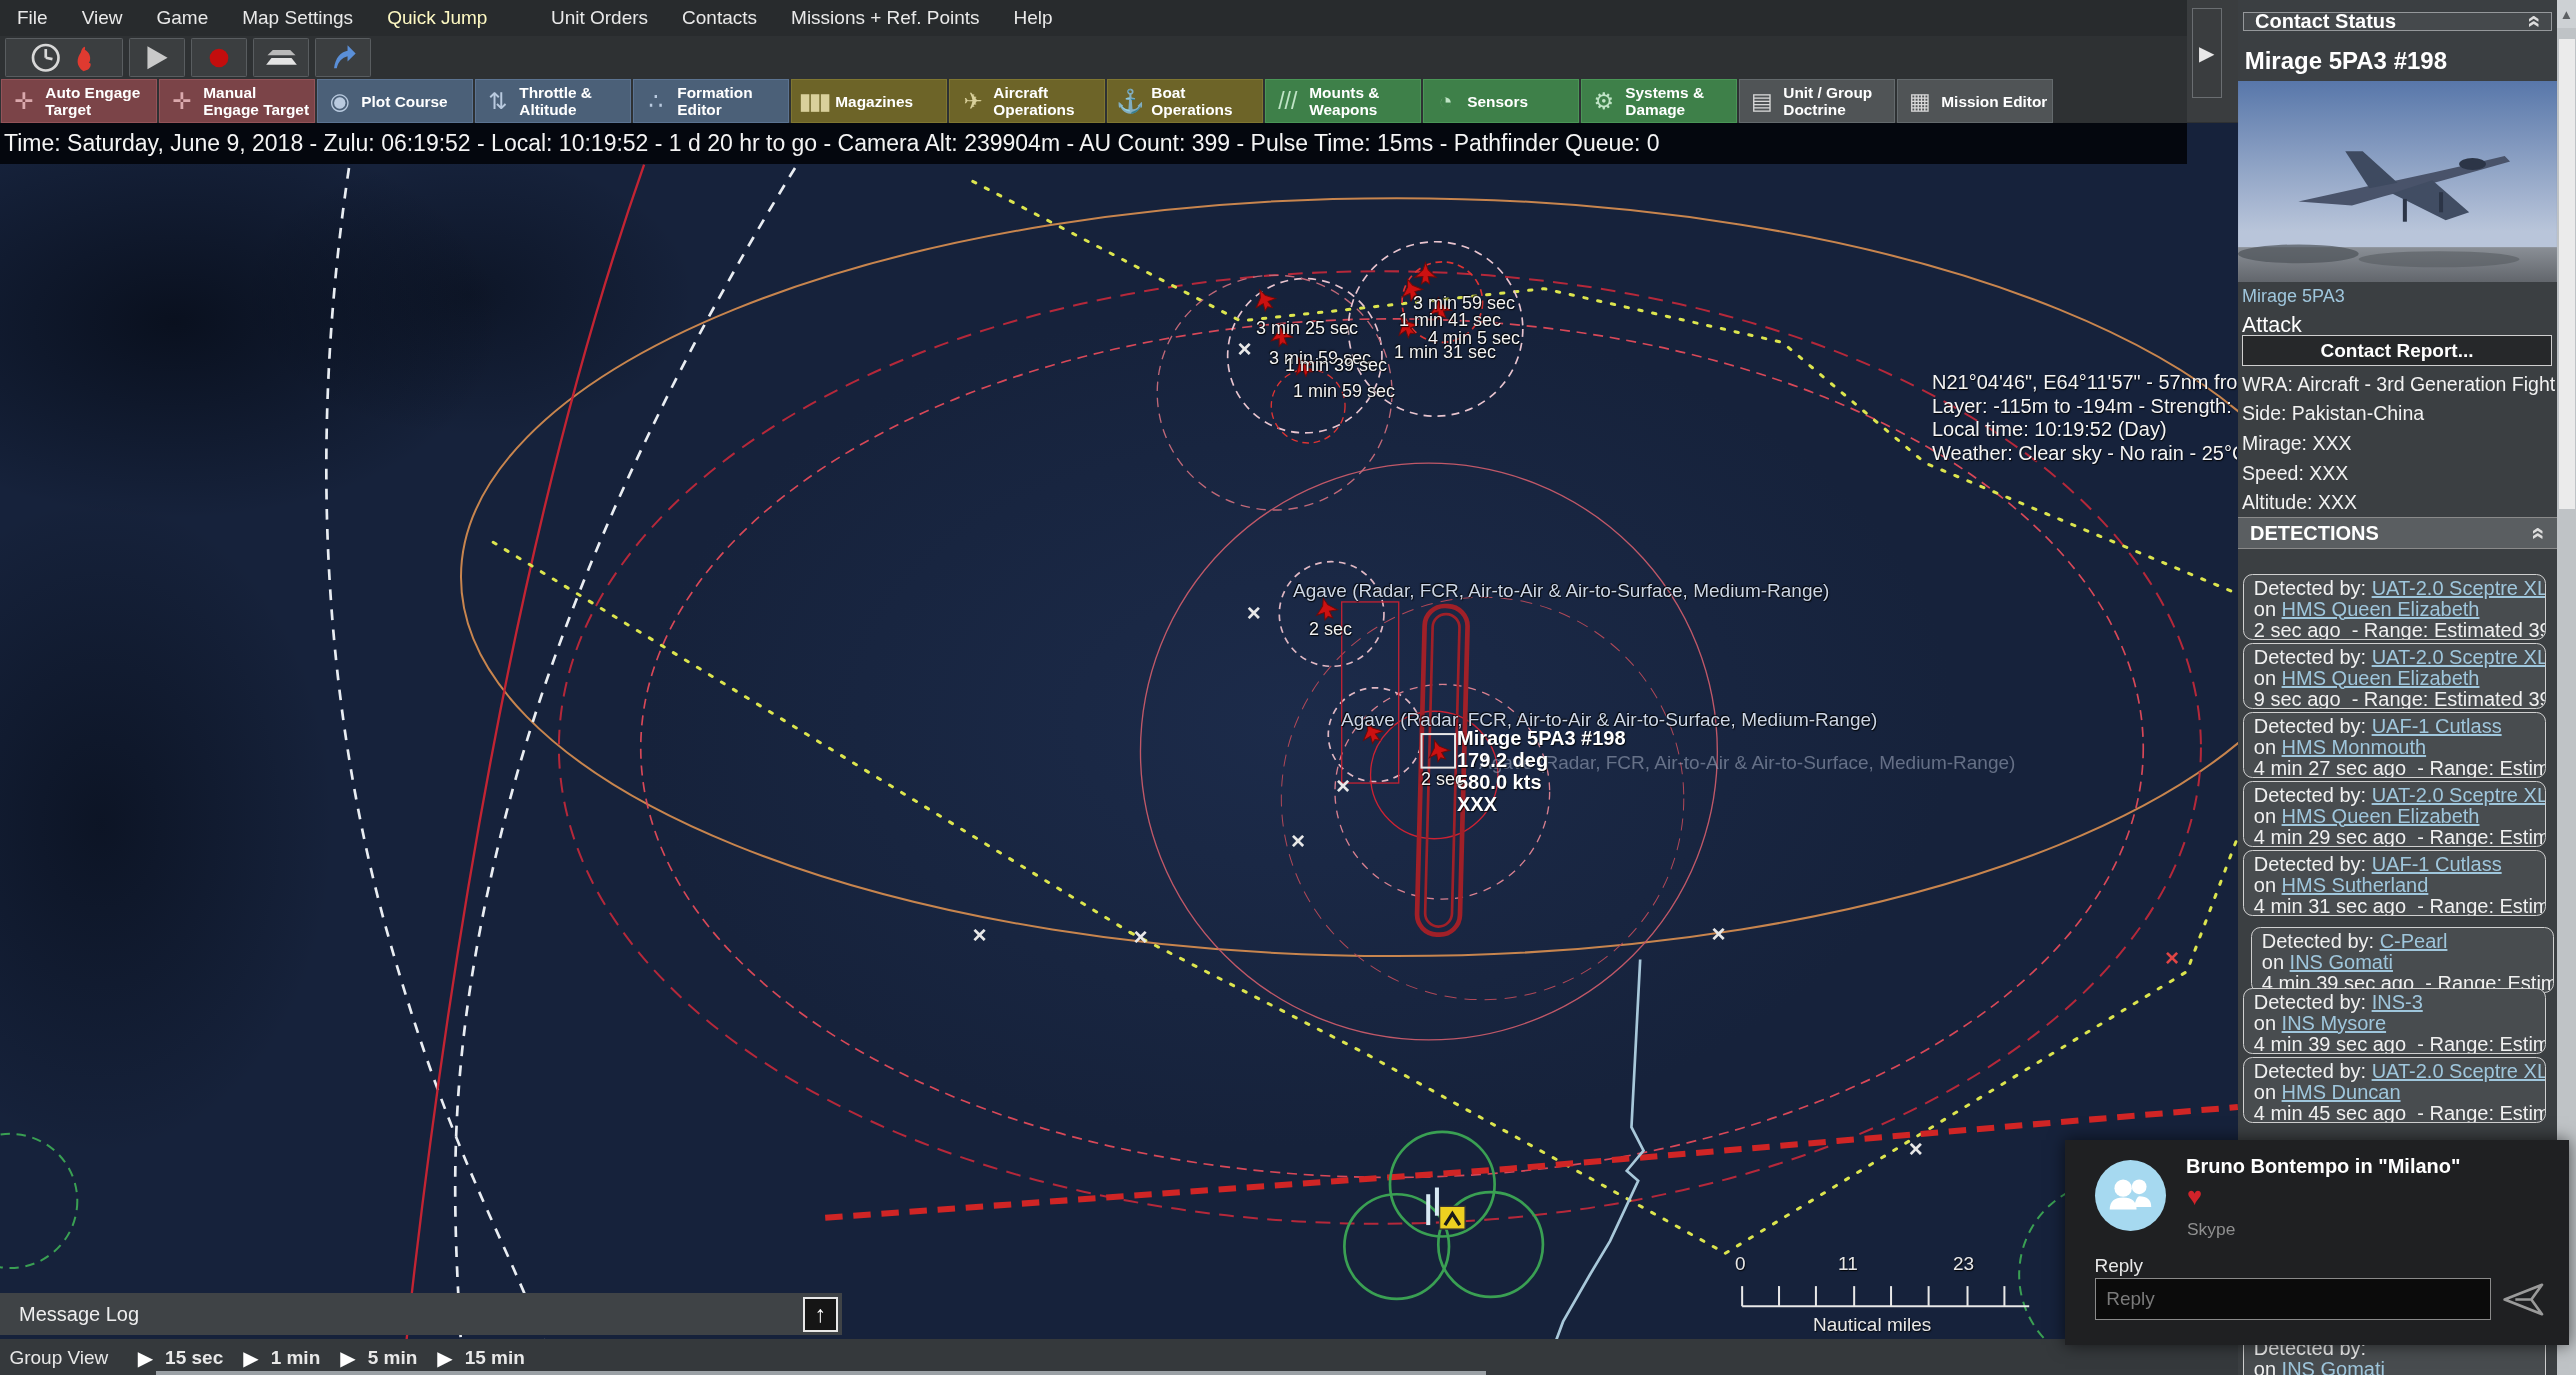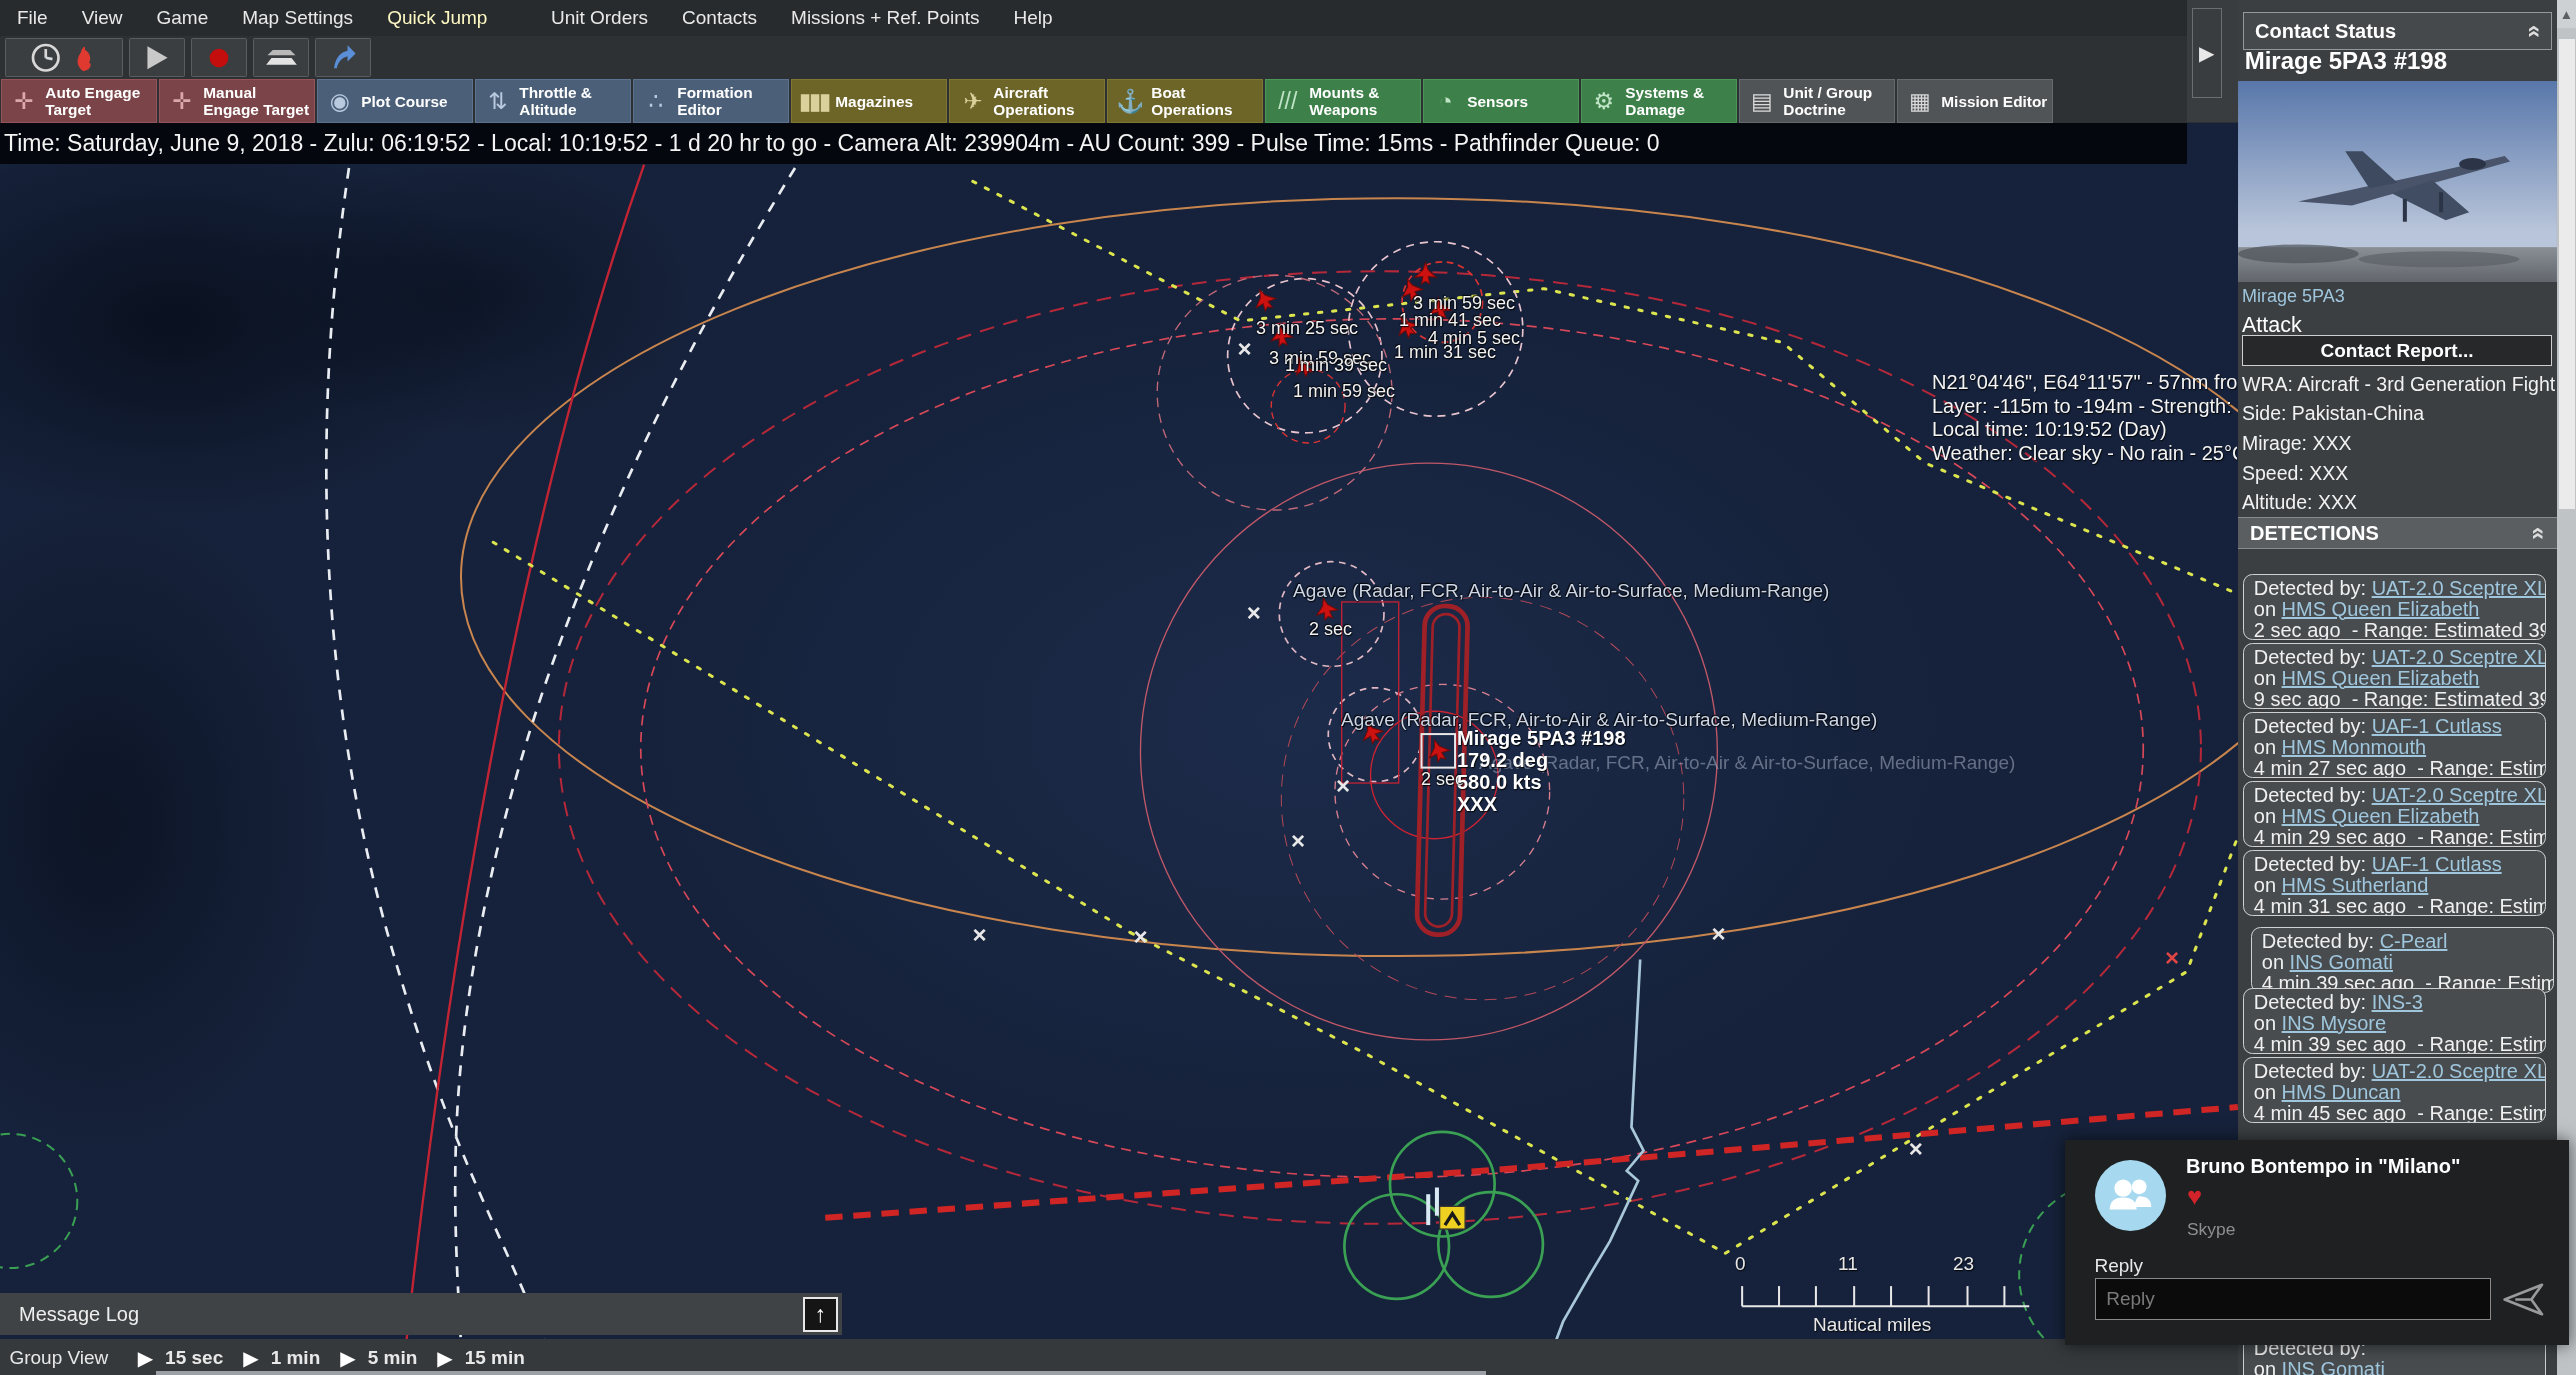--- a/index.html
+++ b/index.html
@@ -71,21 +71,21 @@
     display:flex; align-items:center; justify-content:center; z-index:7; }
   #groupbar { left:0; top:1339px; width:2238px; height:37px; background:#35393c;
     display:flex; align-items:center; color:#e8e8e8; font-size:19px; z-index:6; }
   #groupbar .gv { padding:0 9.4px; }
   #groupbar .playsep { color:#fff; font-size:20px; padding:0 12px 0 20px; }
   #groupbar .spd { font-weight:bold; }
   #hscroll { left:156px; top:1371px; width:1330px; height:5.4px; background:#9aa0a5; z-index:7; }
 
   
   #sidebar { left:2238px; top:0; width:319px; height:1376px; background:#3b3f42; z-index:8; }
-  #sb-header { position:absolute; left:5.4px; top:12px; width:309px; height:38px; background:#45494c;
+  #sb-header { position:absolute; left:5.4px; top:12px; width:309px; height:19px; background:#45494c;
     border:1.3px solid #95989b; color:#fff; font-size:20px; font-weight:bold;
     display:flex; align-items:center; padding:0 10.7px; }
   .collapse { margin-left:auto; color:#ddd; font-size:23px; transform:rotate(90deg); }
   #sb-title { position:absolute; left:6.7px; top:47px; font-size:24px; font-weight:bold; color:#fff; }
   #sb-photo { position:absolute; left:0; top:81px; width:319px; height:201px; }
   #sb-typelink { position:absolute; left:4px; top:286px; font-size:18px; color:var(--link);
     }
   #sb-posture { position:absolute; left:4px; top:313px; font-size:21.5px; color:#fff; }
   #sb-report { position:absolute; left:4px; top:335px; width:310px; height:31px; background:#26282a;
     border:1.3px solid #cfcfcf; color:#fff; font-size:19px; font-weight:bold;

